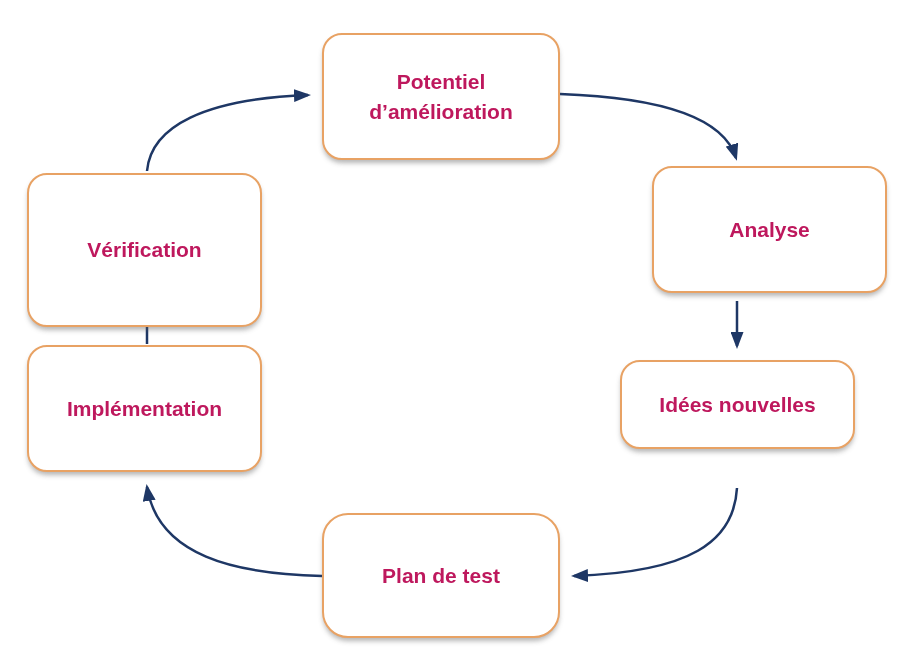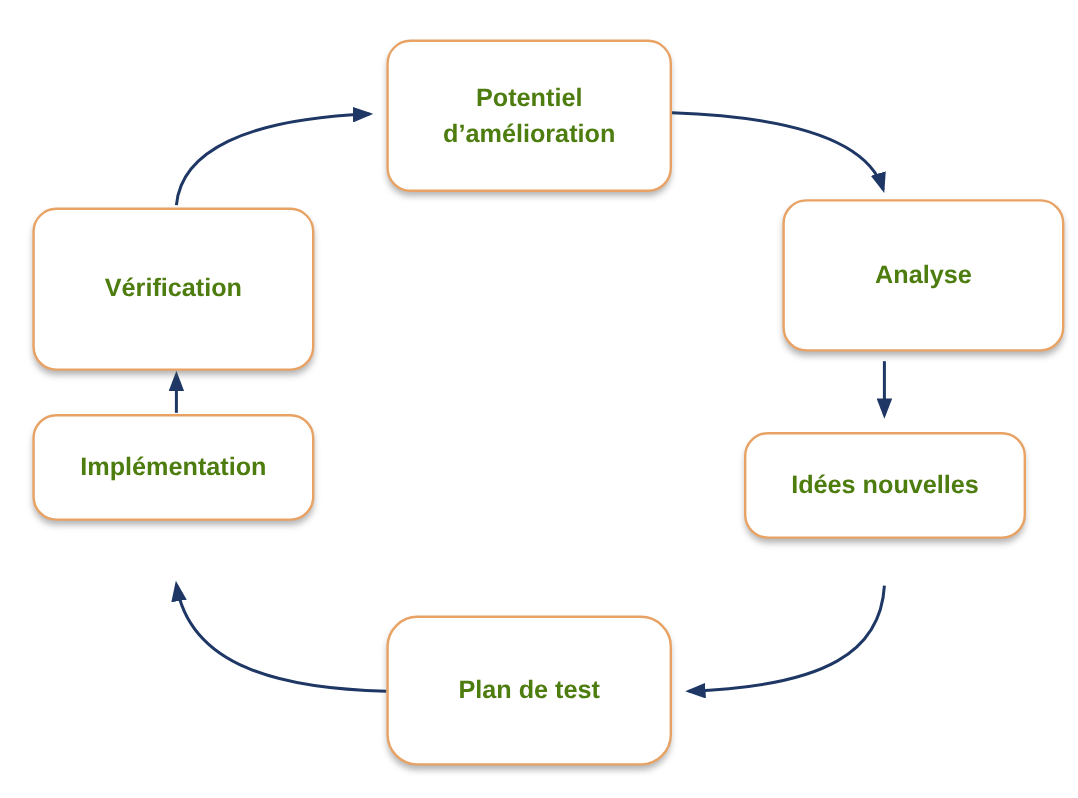--- a/index.html
+++ b/index.html
@@ -30,33 +30,33 @@
     background: #ffffff;
     border: 2px solid #E8A264;
     border-radius: 20px;
     display: flex;
     align-items: center;
     justify-content: center;
     text-align: center;
     box-shadow: 0 4px 5px -1px rgba(90, 90, 90, 0.45);
   }
   .node .label {
-    color: #4d7c0f;
+    color: #be185d;
     font-weight: bold;
     font-size: 21px;
     line-height: 1.4;
     padding: 0 14px;
   }
   
   .pos-potentiel      { left: 322px; top: 33px;  width: 238px; height: 127px; }
   .pos-analyse        { left: 620px; top: 166px; width: 235px; height: 127px; margin-left: 32px; }
   .pos-idees          { left: 620px; top: 360px; width: 235px; height: 89px; }
   .pos-plan           { left: 322px; top: 513px; width: 238px; height: 125px; border-radius: 26px; }
-  .pos-implementation { left: 27px;  top: 345px; width: 235px; height: 89px; text-align: right; }
-  .pos-verification   { left: 27px;  top: 173px; width: 235px; height: 136px; justify-content: center; }
+  .pos-implementation { left: 27px;  top: 345px; width: 235px; height: 127px; text-align: right; }
+  .pos-verification   { left: 27px;  top: 173px; width: 235px; height: 154px; justify-content: center; }
 </style>
 </head>
 <body>
 
 <div class="canvas">
 
   <svg class="arrows-layer" viewBox="0 0 898 665" xmlns="http://www.w3.org/2000/svg" aria-hidden="true">
     <defs>
       <marker id="ah" markerUnits="userSpaceOnUse" markerWidth="17" markerHeight="13" refX="14" refY="6.5" orient="auto">
         <path d="M0,0 L17,6.5 L0,13 Z" fill="#1E3765"></path>

